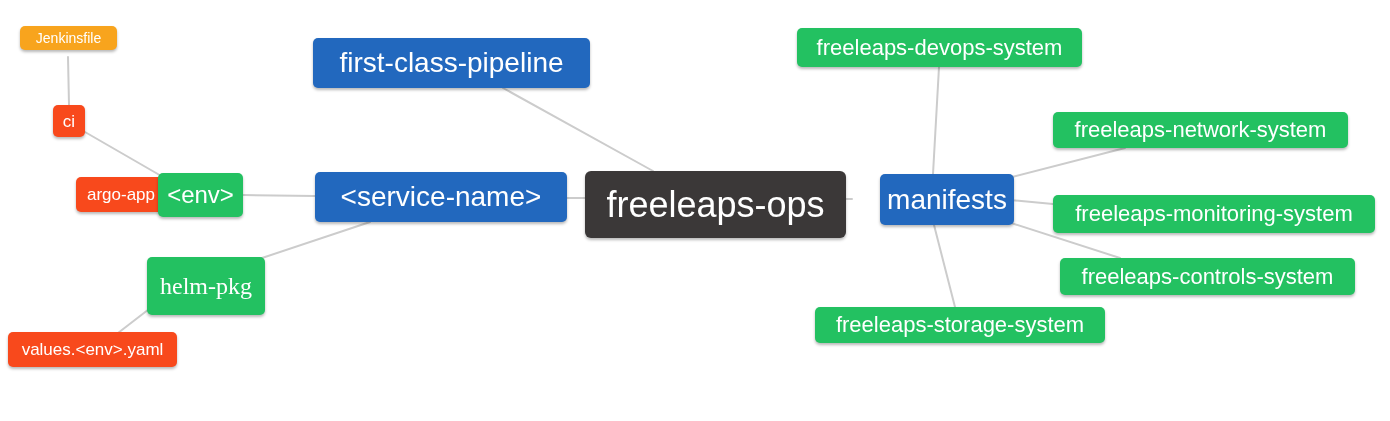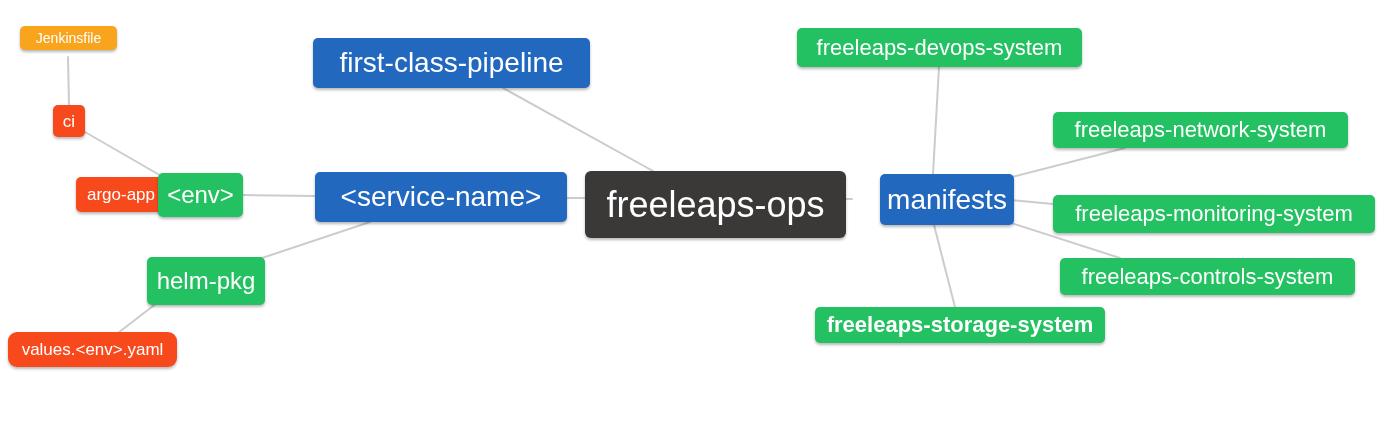--- a/index.html
+++ b/index.html
@@ -39,31 +39,31 @@
   .node-green  { background: #23c161; font-size: 24px; }
   .node-green-sm { background: #23c161; font-size: 22px; }
   .node-red    { background: #f8491c; font-size: 17px; }
   .node-orange { background: #f8a41d; font-size: 14px; }
 
   
   #n-jenkinsfile { left: 20px;  top: 26px;  width: 97px;  height: 24px; }
   #n-ci          { left: 53px;  top: 105px; width: 32px;  height: 32px; }
   #n-argo-app    { left: 32px;  top: 177px; width: 90px;  height: 35px; margin-left: 44px; }
   #n-env         { left: 158px; top: 173px; width: 85px;  height: 44px; }
-  #n-helm-pkg    { left: 147px; top: 257px; width: 118px; height: 48px; }
-  #n-values      { left: 8px;   top: 332px; width: 169px; height: 35px; border-radius: 9px; }
+  #n-helm-pkg    { left: 147px; top: 257px; width: 118px; height: 58px; font-family: Liberation Serif, serif; }
+  #n-values      { left: 8px;   top: 332px; width: 169px; height: 35px; }
   #n-fcp         { left: 313px; top: 38px;  width: 277px; height: 50px; }
   #n-service     { left: 315px; top: 172px; width: 252px; height: 50px; }
   #n-ops         { left: 585px; top: 171px; width: 261px; height: 67px; }
   #n-manifests   { left: 852px; top: 174px; width: 134px; height: 51px; margin-left: 28px; }
   #n-devops      { left: 797px; top: 28px;  width: 285px; height: 39px; }
   #n-network     { left: 1053px; top: 112px; width: 295px; height: 36px; }
   #n-monitoring  { left: 1053px; top: 195px; width: 322px; height: 38px; }
   #n-controls    { left: 1060px; top: 258px; width: 295px; height: 37px; }
-  #n-storage     { left: 815px; top: 307px; width: 290px; height: 36px; font-weight: bold; }
+  #n-storage     { left: 815px; top: 307px; width: 290px; height: 36px; }
 </style>
 </head>
 <body>
 
 <div class="canvas">
 
   <svg class="edges" viewBox="0 0 1390 421" xmlns="http://www.w3.org/2000/svg">
     <line x1="68" y1="57" x2="69" y2="105"></line>
     <line x1="85" y1="132" x2="163" y2="177"></line>
     <line x1="122" y1="194" x2="158" y2="194"></line>

